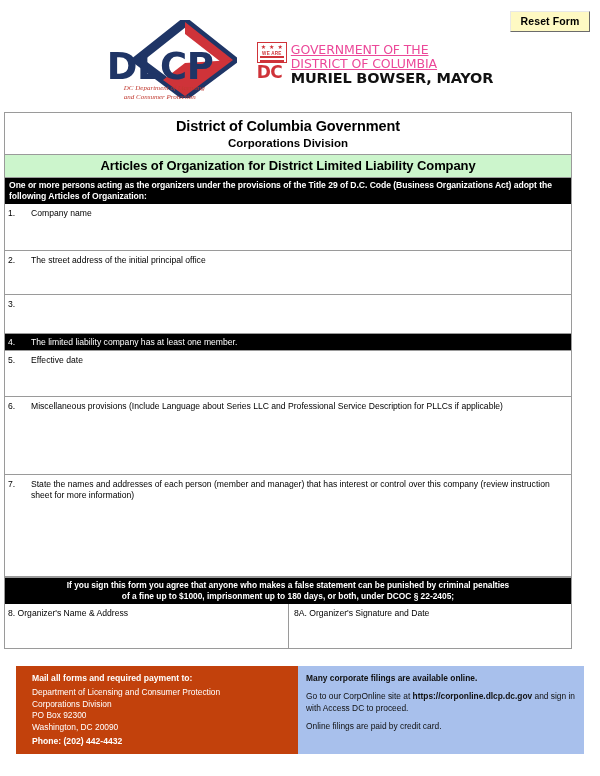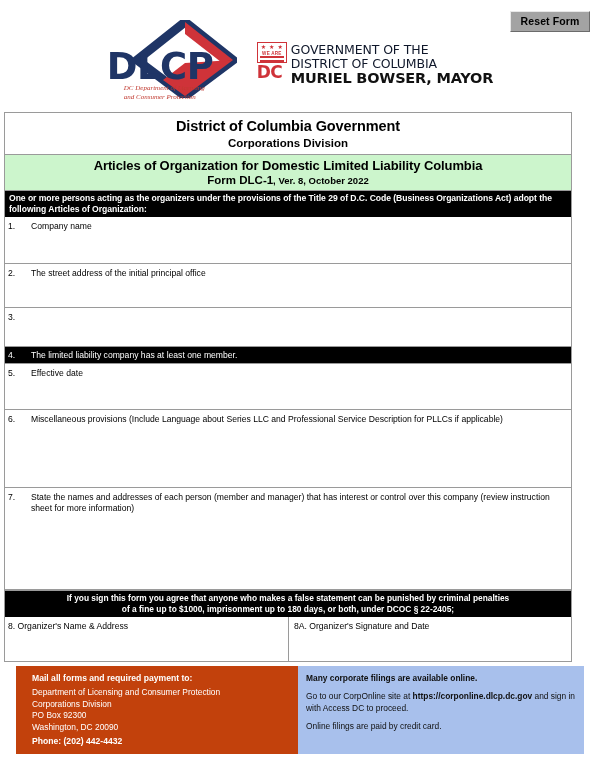--- a/index.html
+++ b/index.html
@@ -22,21 +22,21 @@
     width: 92px;
   }
   .reset-btn {
     display: block;
     width: 80px;
     margin-left: auto;
     text-align: center;
     font-size: 10.5px;
     font-weight: bold;
     padding: 3px 0 4px 0;
-    background: #a3a3a3;
+    background: #fef9c3;
     border-top: 1px solid #e8e8e8;
     border-left: 1px solid #e8e8e8;
     border-right: 1px solid #6b6b6b;
     border-bottom: 1px solid #6b6b6b;
     color: #000;
     letter-spacing: .1px;
     cursor: pointer;
   }
 
   
@@ -126,21 +126,22 @@
     margin-top: 1px;
   }
   .gov-lines {
     font-family: "DejaVu Sans", sans-serif;
     line-height: 13.5px;
     padding-top: 1px;
   }
   .gov-l1, .gov-l2 {
     font-size: 12.5px;
     letter-spacing: -.1px;
-    color: #0f172a;
+    color: #ec4899;
+    text-decoration: underline;
   }
   .gov-l3 {
     font-size: 14.5px;
     font-weight: bold;
     letter-spacing: -.2px;
     color: #111;
     line-height: 16px;
   }
 
   
@@ -320,24 +321,21 @@
     </div>
   </div>
 </div>
 
 <div class="form">
 
   <div class="title-main">District of Columbia Government</div>
   <div class="title-sub">Corporations Division</div>
 
   <div class="green-band">
-    <div class="green-l1">Articles of Organization for Domestic Limited Liability Columbia</div>
-    <div class="green-l2">
-      <span>Form DLC-1</span><span class="small">, Ver. 8, October 2022</span>
-    </div>
+    <div class="green-l1">Articles of Organization for District Limited Liability Company</div>
   </div>
 
   <div class="black-band">One or more persons acting as the organizers under the provisions of the Title 29 of D.C. Code (Business Organizations Act) adopt the following Articles of Organization:</div>
 
   <div class="field f1">
     <div class="lbl">
         <span class="num">1.</span>
         <span class="txt">Company name</span>
       </div>
   </div>

